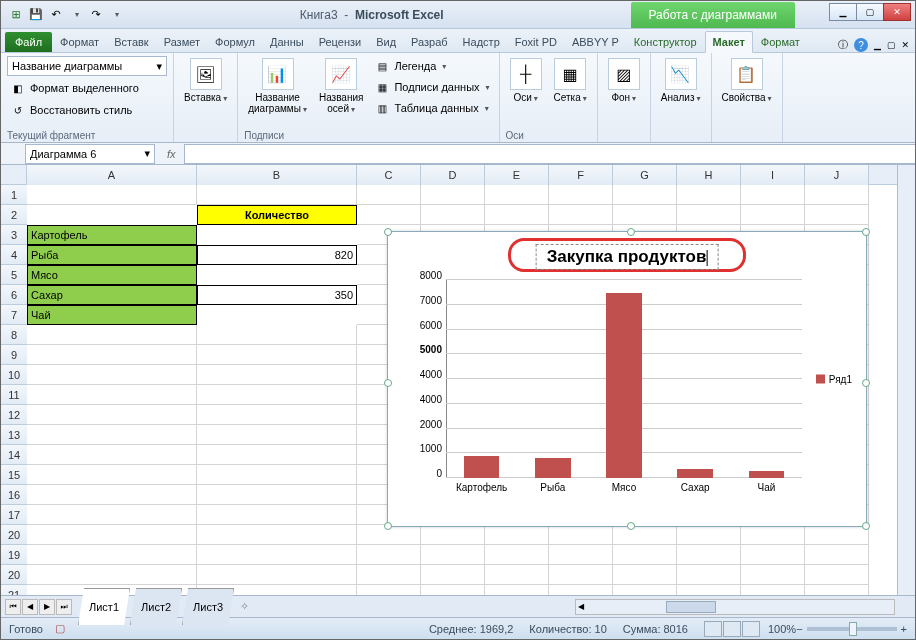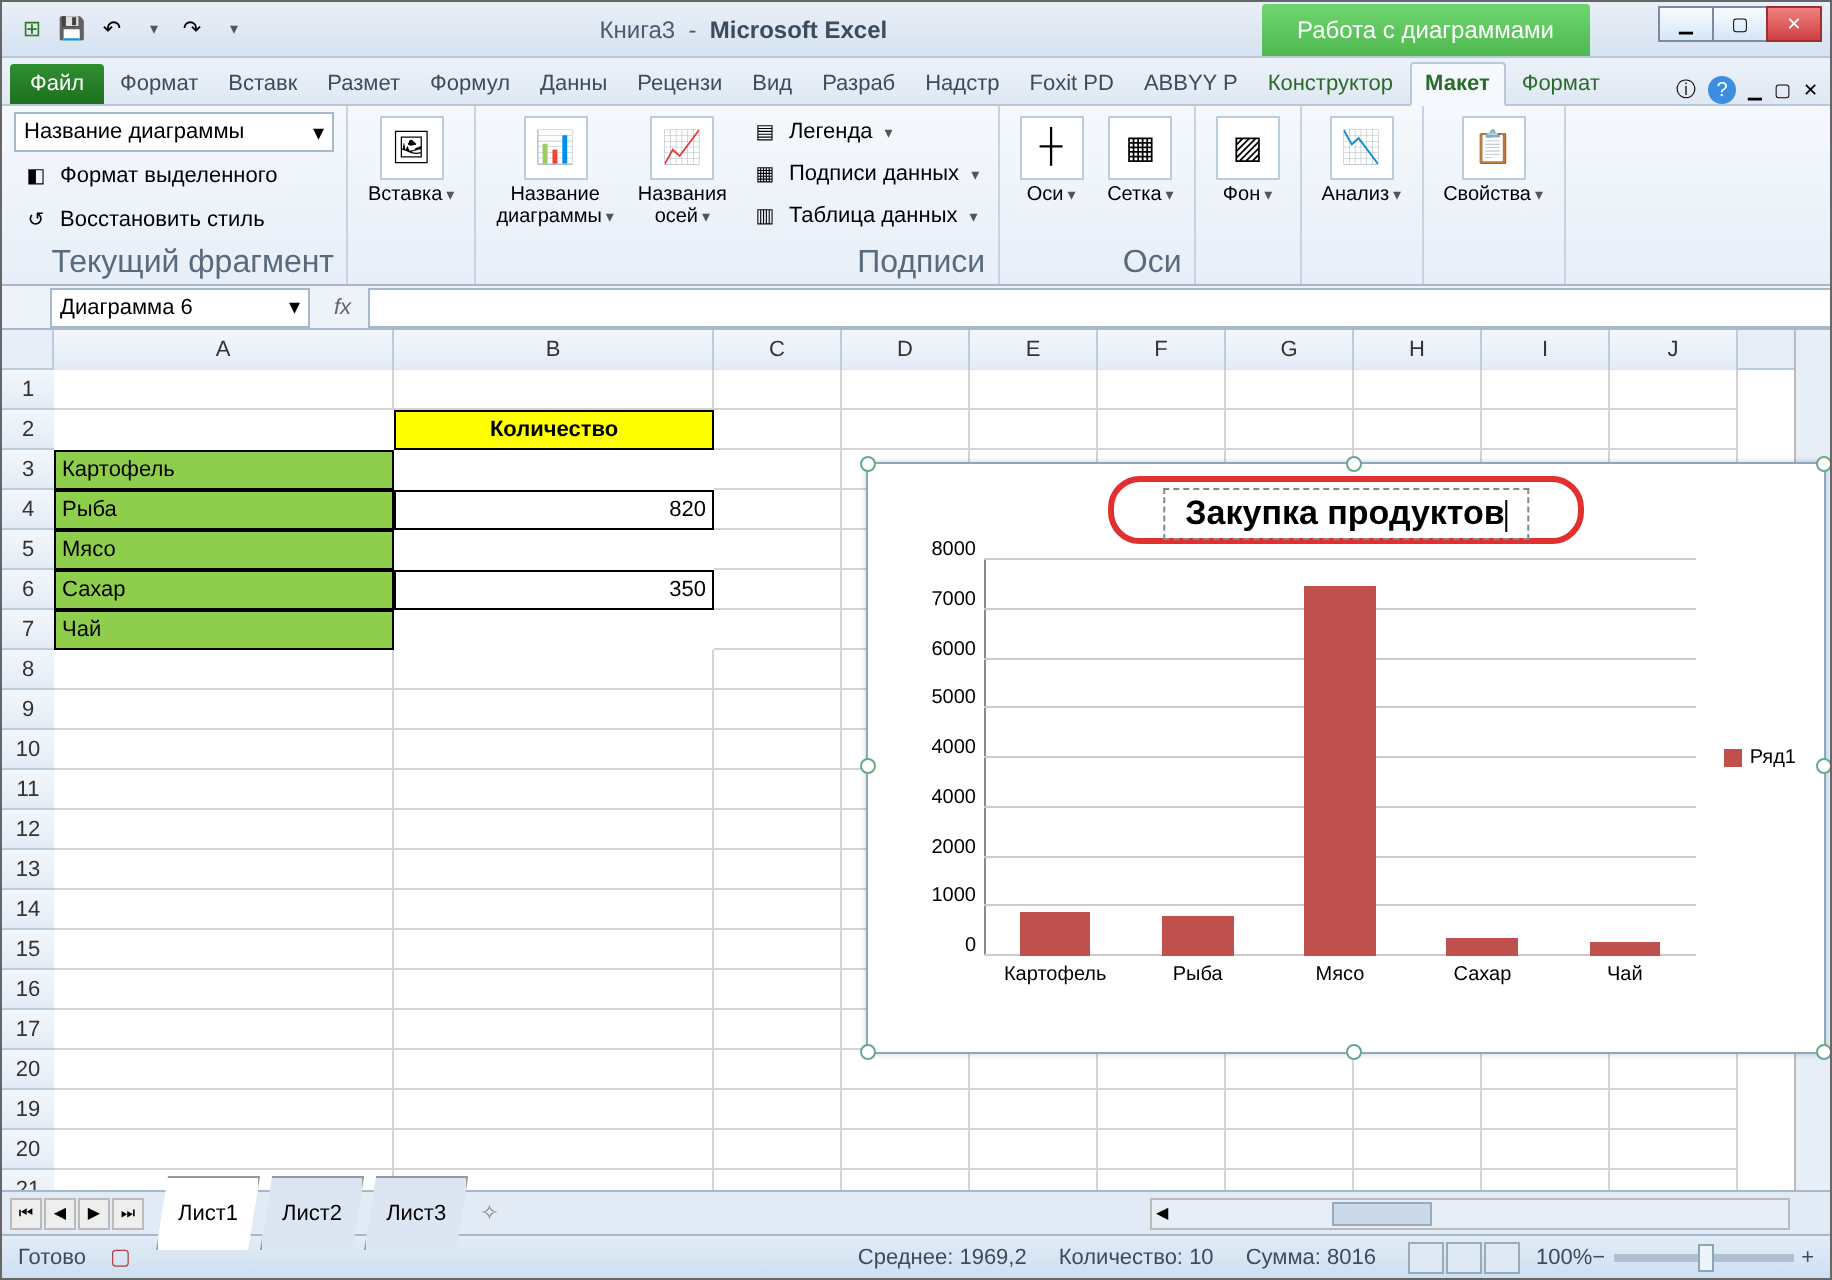--- a/index.html
+++ b/index.html
@@ -20,21 +20,21 @@
 .tabs { height: 24px; background: linear-gradient(#ecf2f9, #dfe8f3); display: flex; align-items: flex-end; padding: 0 4px; border-bottom: 1px solid #b8c8db; gap: 1px; position: relative; }
 .file-tab { background: linear-gradient(#2f8f2f, #1f6f1f); color: #fff; padding: 4px 10px; font-size: 11px; border-radius: 2px 2px 0 0; }
 .tab { padding: 4px 7px; font-size: 11px; color: #3b4c5d; cursor: pointer; }
 .tab.active { background: #f5f9fd; border: 1px solid #b8c8db; border-bottom: 1px solid #f5f9fd; border-radius: 2px 2px 0 0; color: #2f7f2f; font-weight: bold; margin-bottom: -1px; }
 .tab.chart-tab { color: #2a6b2a; }
 .tab-help { position: absolute; right: 6px; display: flex; gap: 6px; align-items: center; }
 .help-icon { width: 14px; height: 14px; border-radius: 50%; background: #3d8de0; color: #fff; font-size: 10px; display: flex; align-items: center; justify-content: center; }
 
 .ribbon { height: 90px; background: linear-gradient(#f5f9fd, #e7eef7); border-bottom: 1px solid #a8b8cc; display: flex; }
 .rgroup { border-right: 1px solid #c7d3e2; padding: 3px 6px 1px; display: flex; flex-direction: column; justify-content: space-between; }
-.rgroup-label { font-size: 16px; color: #5a6a7d; text-align: right; margin-top: 2px; }
+.rgroup-label { font-size: 10px; color: #5a6a7d; text-align: left; margin-top: 2px; }
 .rgroup-body { display: flex; gap: 4px; align-items: flex-start; }
 .ritem-v { display: flex; flex-direction: column; align-items: center; gap: 2px; padding: 2px 4px; cursor: pointer; }
 .ritem-v .ricon { width: 32px; height: 32px; background: #fff; border: 1px solid #bcd; display: flex; align-items: center; justify-content: center; font-size: 16px; }
 .ritem-v .rlabel { font-size: 10px; text-align: center; line-height: 1.1; }
 .ritem-stack { display: flex; flex-direction: column; gap: 1px; }
 .ritem-h { display: flex; align-items: center; gap: 4px; font-size: 11px; padding: 2px 3px; cursor: pointer; }
 .ritem-h .sicon { width: 16px; height: 16px; display: flex; align-items: center; justify-content: center; font-size: 10px; }
 .sel-combo { width: 160px; height: 20px; border: 1px solid #a8b8cc; background: #fff; font-size: 11px; padding: 1px 4px; display: flex; align-items: center; justify-content: space-between; }
 .dd-arrow::after { content: "▾"; font-size: 8px; margin-left: 2px; color: #555; }
 
@@ -49,21 +49,21 @@
 .corner { width: 26px; height: 20px; background: #e7eef7; border-right: 1px solid #bcd; border-bottom: 1px solid #bcd; position: absolute; top: 0; left: 0; z-index: 3; }
 .grid-wrap { flex: 1; position: relative; overflow: hidden; }
 .sheet { position: absolute; top: 0; left: 0; }
 .ch { height: 20px; border-right: 1px solid #bcd; display: flex; align-items: center; justify-content: center; font-size: 11px; color: #333; background: linear-gradient(#f3f7fc, #e2ebf5); }
 .rh { width: 26px; height: 20px; border-bottom: 1px solid #bcd; display: flex; align-items: center; justify-content: center; font-size: 11px; color: #333; background: linear-gradient(#f3f7fc, #e2ebf5); }
 .cell { position: absolute; border-right: 1px solid #d4d4d4; border-bottom: 1px solid #d4d4d4; font-size: 11px; padding: 2px 3px; display: flex; align-items: center; background: #fff; }
 .cell.yellow { background: #ffff00; font-weight: bold; justify-content: center; border: 1px solid #000; }
 .cell.green { background: #8fce4d; border: 1px solid #000; }
 .cell.bord { border: 1px solid #000; justify-content: flex-end; }
 
-.chart-obj { position: absolute; left: 386px; top: 66px; width: 480px; height: 296px; background: #fff; border: 1px solid #8ab; box-shadow: 0 0 3px rgba(0,0,0,0.2); margin-left: 46px; }
+.chart-obj { position: absolute; left: 386px; top: 66px; width: 480px; height: 296px; background: #fff; border: 1px solid #8ab; box-shadow: 0 0 3px rgba(0,0,0,0.2); }
 .chart-handle { position: absolute; width: 8px; height: 8px; background: #fff; border: 1px solid #6a8; border-radius: 50%; }
 .chart-title-box { position: absolute; top: 12px; left: 50%; transform: translateX(-50%); padding: 2px 10px; border: 1px dashed #888; font-size: 17px; font-weight: bold; }
 .chart-title-highlight { position: absolute; top: 6px; left: 120px; right: 120px; height: 34px; border: 3px solid #e03030; border-radius: 16px; }
 .cursor-line { display: inline-block; width: 1px; height: 16px; background: #000; vertical-align: middle; }
 .plot { position: absolute; left: 58px; top: 48px; width: 356px; height: 218px; }
 .plot .hgrid { position: absolute; left: 0; right: 0; border-top: 1px solid #ccc; }
 .plot .axis-x { position: absolute; left: 0; right: 0; bottom: 20px; border-top: 1px solid #888; }
 .plot .axis-y { position: absolute; top: 0; bottom: 20px; left: 0; border-left: 1px solid #888; }
 .plot .bar { position: absolute; background: #c0504d; bottom: 20px; }
 .plot .ylab { position: absolute; right: 100%; font-size: 10px; transform: translateY(-50%); padding-right: 4px; }
@@ -512,21 +512,21 @@
             <div class="ylab" style="bottom: 14px;">0</div>
             <div class="hgrid" style="bottom: 44.75px;"></div>
             <div class="ylab" style="bottom: 38.75px;">1000</div>
             <div class="hgrid" style="bottom: 69.5px;"></div>
             <div class="ylab" style="bottom: 63.5px;">2000</div>
             <div class="hgrid" style="bottom: 94.25px;"></div>
             <div class="ylab" style="bottom: 88.25px;">4000</div>
             <div class="hgrid" style="bottom: 119px;"></div>
             <div class="ylab" style="bottom: 113px;">4000</div>
             <div class="hgrid" style="bottom: 143.75px;"></div>
-            <div class="ylab" style="bottom: 137.75px;">5000</div>
+            <div class="ylab" style="bottom: 137.75px; font-weight: bold;">5000</div>
             <div class="hgrid" style="bottom: 168.5px;"></div>
             <div class="ylab" style="bottom: 162.5px;">6000</div>
             <div class="hgrid" style="bottom: 193.25px;"></div>
             <div class="ylab" style="bottom: 187.25px;">7000</div>
             <div class="hgrid" style="bottom: 218px;"></div>
             <div class="ylab" style="bottom: 212px;">8000</div>
             <div class="bar" style="left: 17.8px; width: 35.6px; height: 22.275px;"></div>
             <div class="xlab" style="left: 35.6px;">Картофель</div>
             <div class="bar" style="left: 89px; width: 35.6px; height: 20.295px;"></div>
             <div class="xlab" style="left: 106.8px;">Рыба</div>

